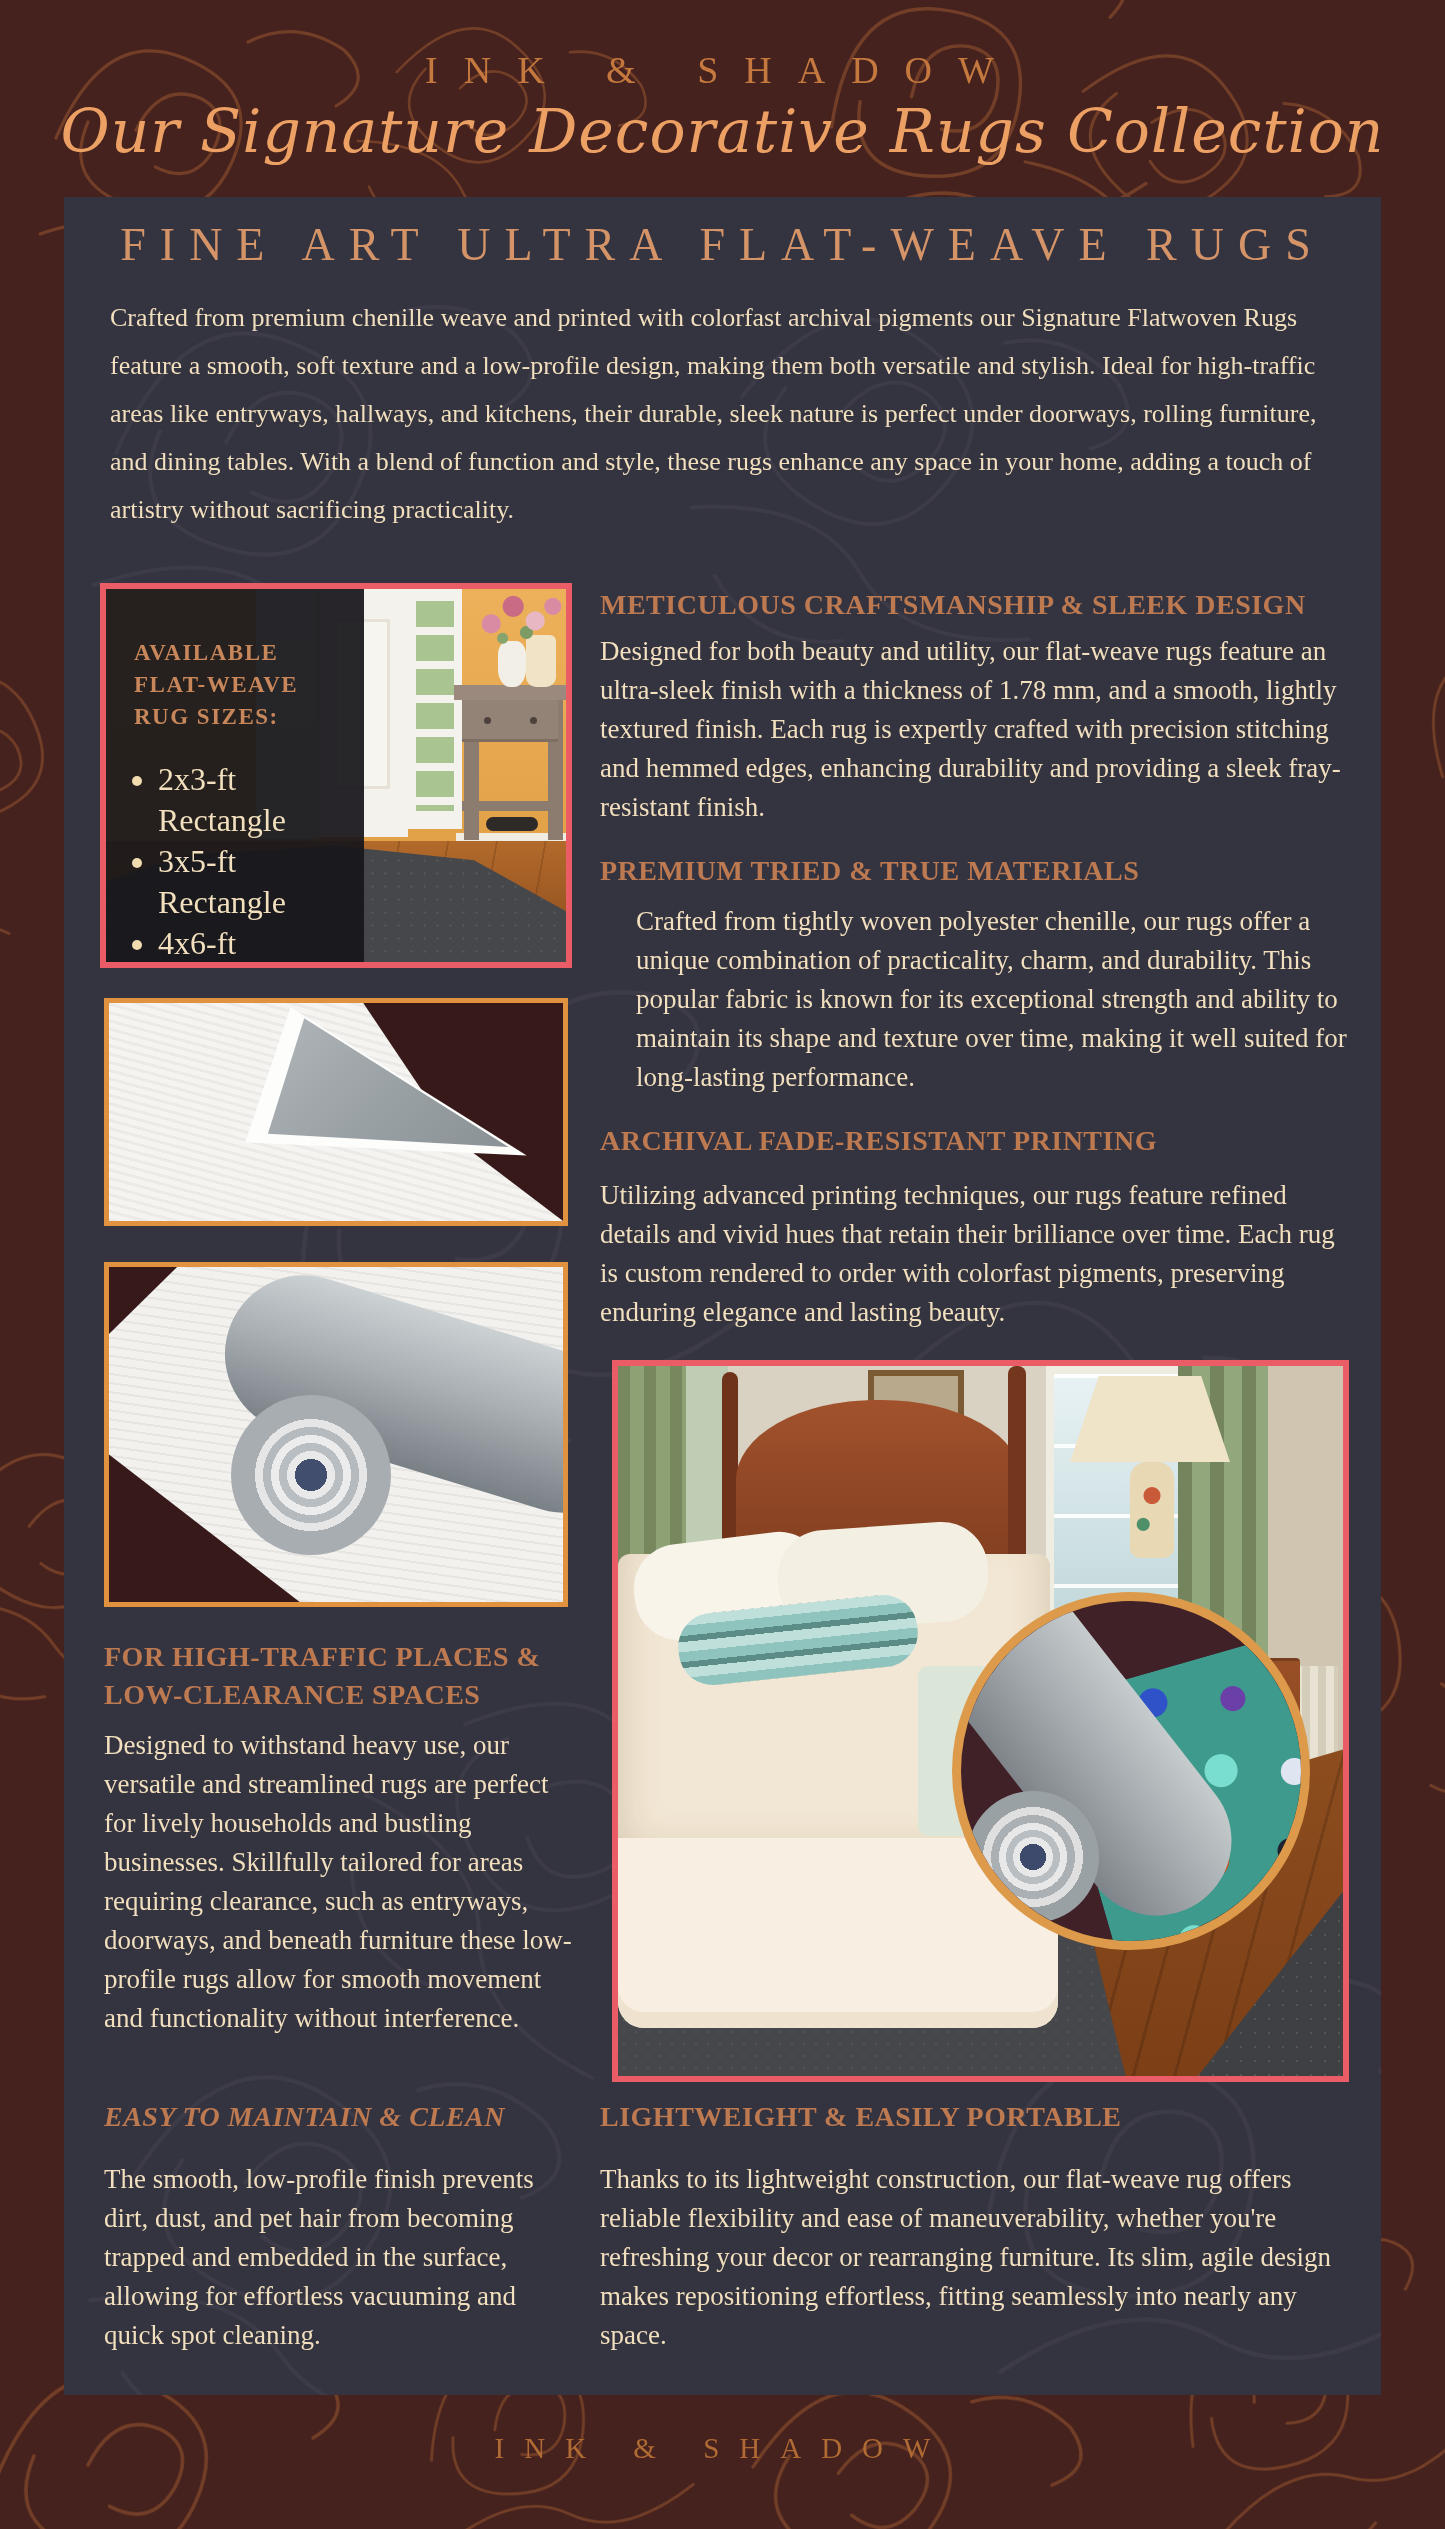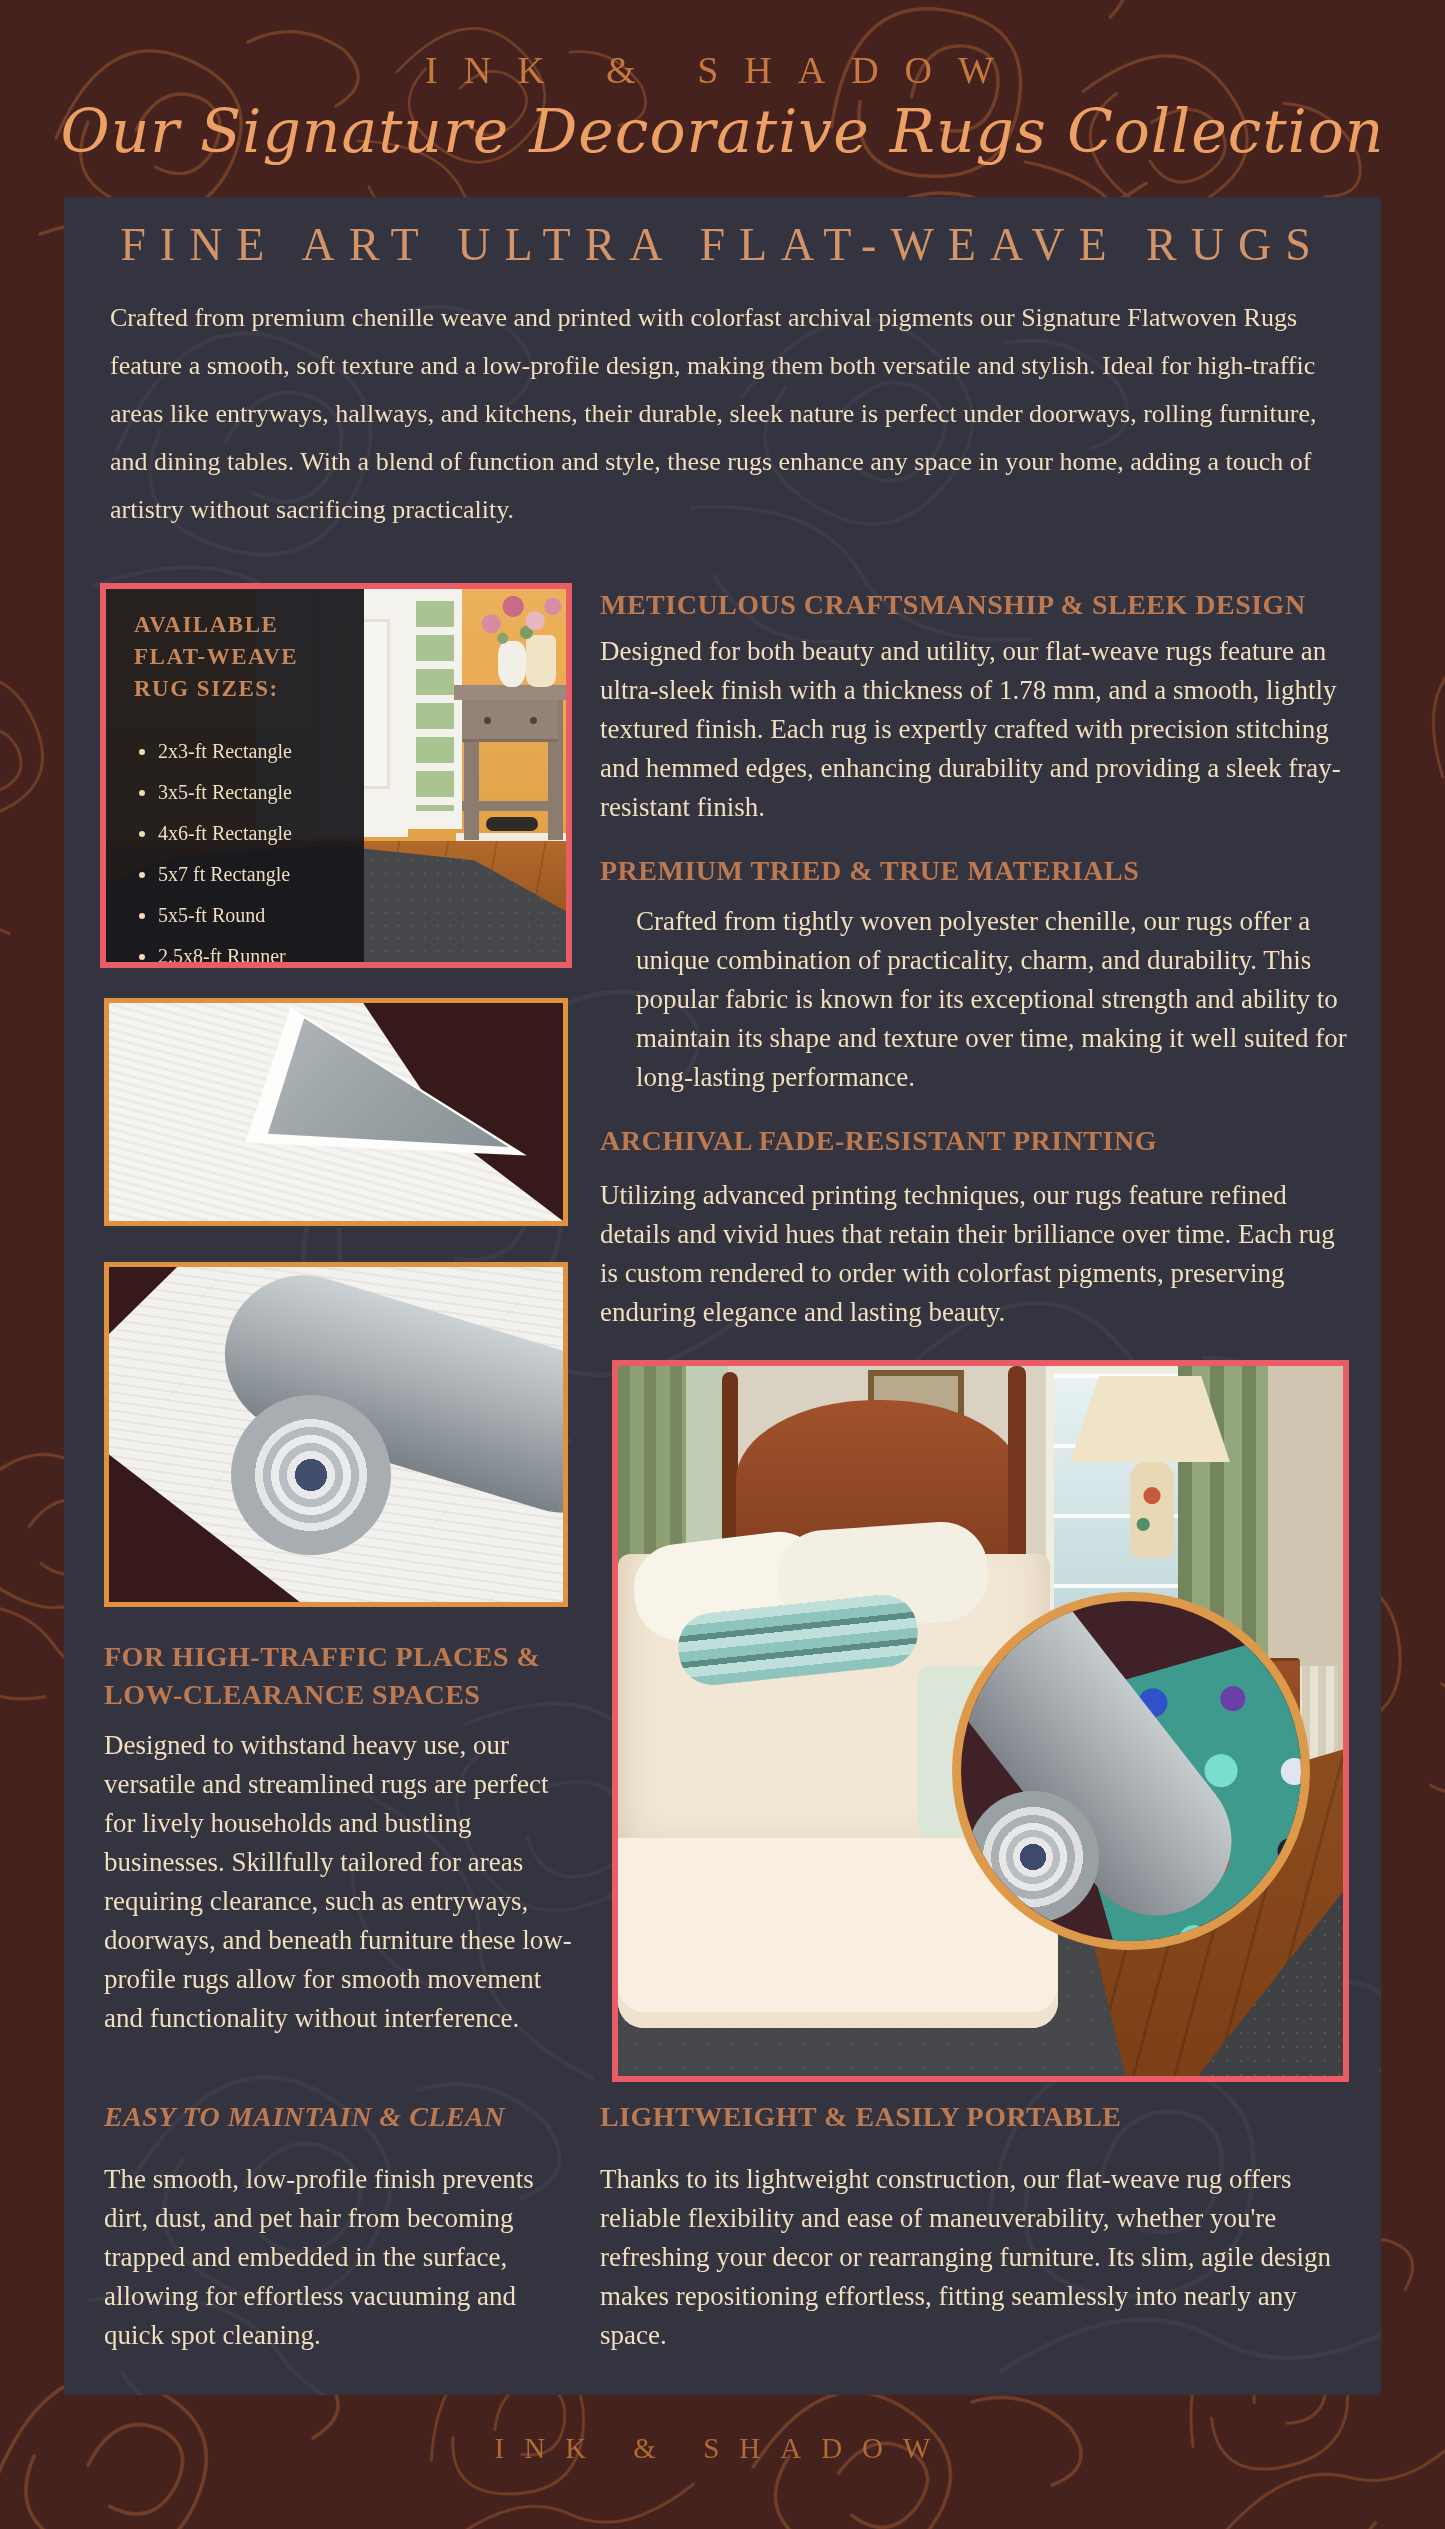--- a/index.html
+++ b/index.html
@@ -62,24 +62,24 @@
   .e-vase{left:392px;top:52px;width:28px;height:46px;border-radius:10px 10px 12px 12px/14px 14px 18px 18px;background:#f2efe8;}
   .e-pitcher{left:420px;top:46px;width:30px;height:52px;border-radius:6px 6px 10px 10px;background:#f0e3c6;}
   .e-flowers{left:372px;top:0;width:88px;height:58px;
       background:radial-gradient(circle at 15% 60%,#d98ba4 9px,rgba(0,0,0,0) 10px),
                  radial-gradient(circle at 40% 30%,#c96b85 10px,rgba(0,0,0,0) 11px),
                  radial-gradient(circle at 65% 55%,#e7b7c4 9px,rgba(0,0,0,0) 10px),
                  radial-gradient(circle at 85% 30%,#d98ba4 8px,rgba(0,0,0,0) 9px),
                  radial-gradient(circle at 55% 75%,#7d9b64 6px,rgba(0,0,0,0) 7px),
                  radial-gradient(circle at 28% 85%,#86a46c 5px,rgba(0,0,0,0) 6px);}
   .sizes-overlay{left:0;top:0;bottom:0;width:258px;background:rgba(23,21,26,.93);
-      padding:20px 20px 0 28px;z-index:4;}
+      padding:48px 20px 0 28px;z-index:4;}
   .sizes-heading{color:#c8875a;font-weight:700;font-size:23px;line-height:32px;letter-spacing:1.5px;}
   .sizes-list{margin:26px 0 0 24px;}
-  .sizes-list li{font-size:20px;line-height:41px;color:var(--cream);}
+  .sizes-list li{font-size:32px;line-height:41px;color:var(--cream);}
   .sizes-list li::marker{color:#f0dcae;}
   
   .fold{background:repeating-linear-gradient(15deg,rgba(0,0,0,.04) 0 3px,rgba(0,0,0,0) 3px 8px),#f5f4f1;}
   .f-maroon{left:0;top:0;width:100%;height:100%;background:#37191a;
       clip-path:polygon(56% 0,100% 0,100% 100%,76% 62%);}
   .f-edge{left:0;top:0;width:100%;height:100%;background:#fdfdfc;
       clip-path:polygon(40% 2%,92% 70%,30% 64%);filter:drop-shadow(0 4px 6px rgba(0,0,0,.35));}
   .f-gray{left:0;top:0;width:100%;height:100%;
       background:linear-gradient(135deg,#c3c8cb,#9aa1a5 55%,#7f868b);
       clip-path:polygon(43% 7%,88% 66%,35% 60%);}

